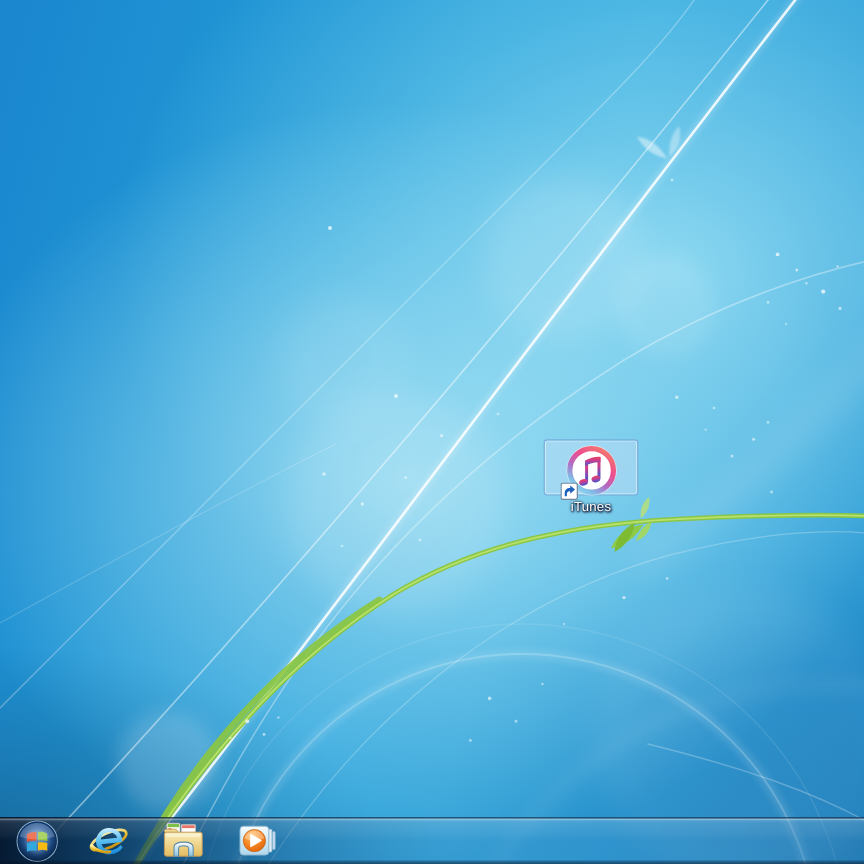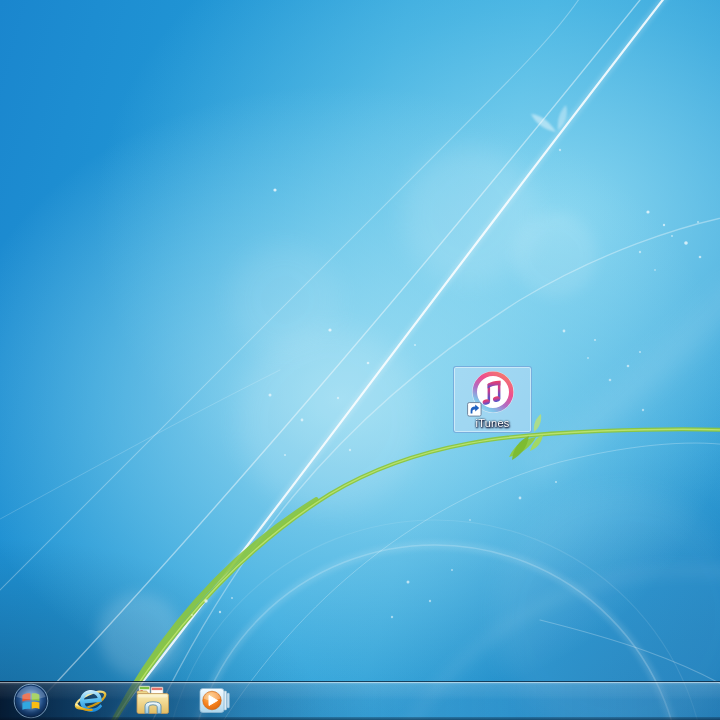--- a/index.html
+++ b/index.html
@@ -17,21 +17,21 @@
       radial-gradient(ellipse 520px 420px at 340px 400px, rgba(185,235,248,0.75), rgba(150,220,242,0.40) 45%, rgba(90,185,228,0) 75%),
       radial-gradient(ellipse 620px 480px at 560px 220px, rgba(160,228,246,0.80), rgba(120,210,238,0.40) 45%, rgba(80,180,225,0) 75%),
       radial-gradient(ellipse 460px 260px at 0px 720px, rgba(8,32,62,0.38), rgba(8,32,62,0) 70%),
       radial-gradient(ellipse 700px 420px at 720px 740px, rgba(12,60,110,0.22), rgba(12,60,110,0) 70%),
       linear-gradient(105deg, #1a86ce 0%, #2094d4 22%, #2da2db 45%, #31a6dd 60%, #2497d5 80%, #1d8bcb 100%);
   }
   .wallpaper svg { position: absolute; inset: 0; display: block; }
 
   
   .desktop-icon {
-    position: absolute; left: 453px; top: 366px; width: 79px; height: 67px;
+    position: absolute; left: 453px; top: 366px; width: 79px; height: 47px;
     border-radius: 3px; box-sizing: border-box;
     display: flex; flex-direction: column; align-items: center;
     cursor: default;
   }
   .desktop-icon.selected {
     background: rgba(186,221,246,0.55);
     border: 1px solid rgba(116,172,219,0.95);
     box-shadow: inset 0 0 0 1px rgba(255,255,255,0.45);
   }
   .icon-art { position: relative; width: 48px; height: 48px; margin-top: 2px; }

